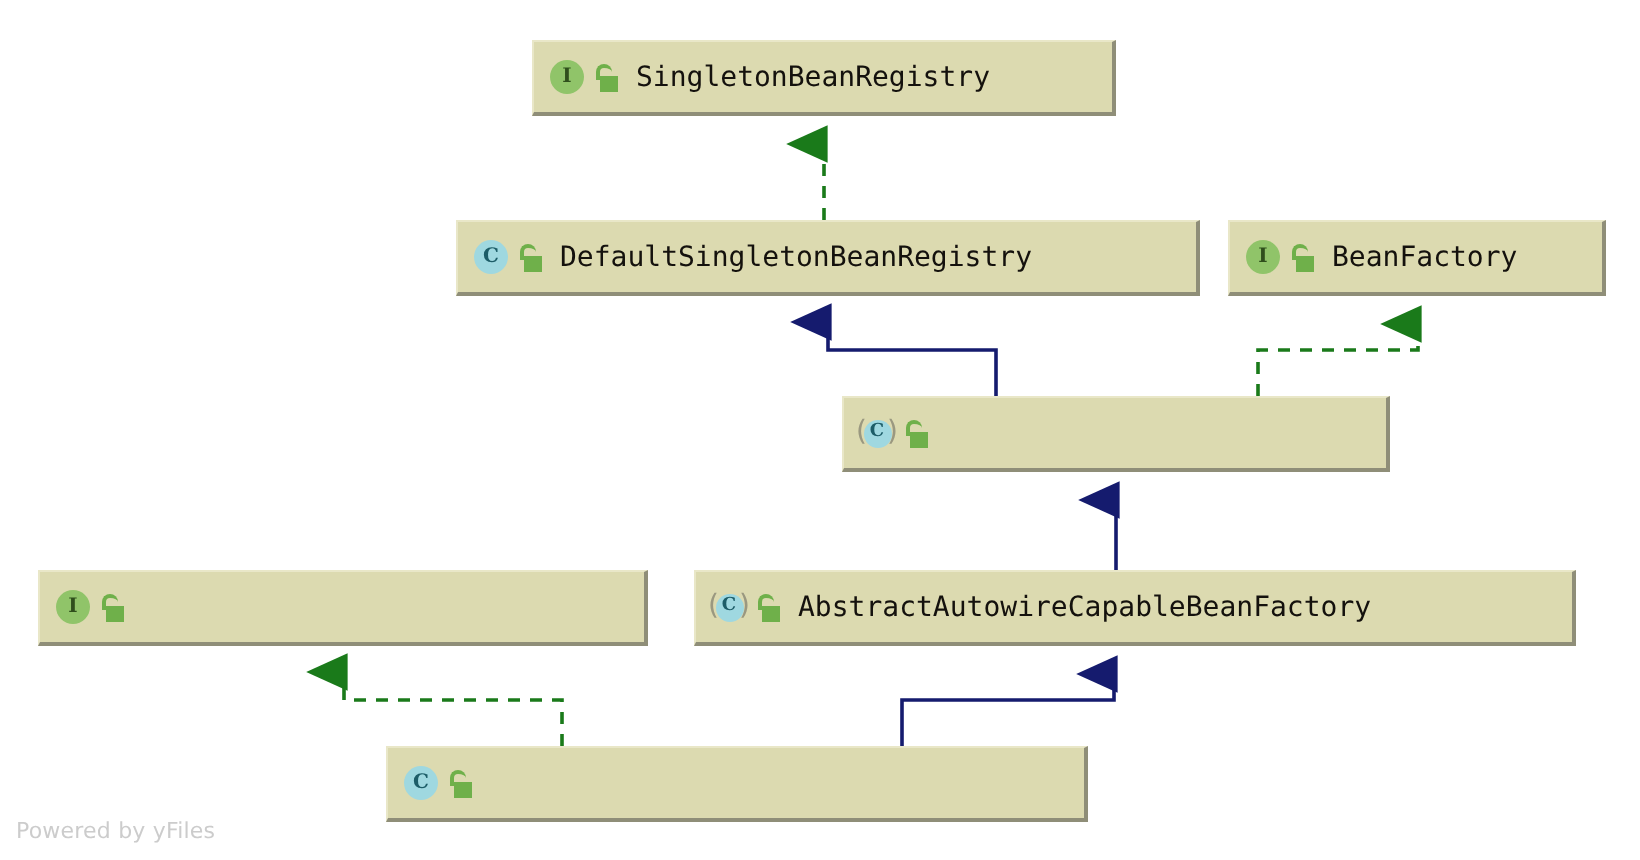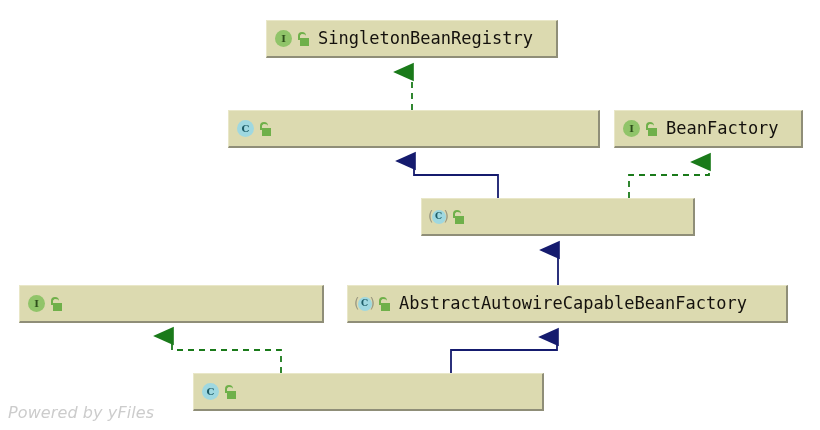--- a/index.html
+++ b/index.html
@@ -109,35 +109,34 @@
     width: 6px;
     height: 6px;
     border: 2px solid #6fb04a;
     border-bottom: none;
     border-right: none;
     border-top-left-radius: 5px;
     border-top-right-radius: 5px;
   }
   .node-label {
     font-family: "DejaVu Sans Mono", monospace;
-    font-size: 17px;
+    font-size: 14px;
     color: #14110d;
     letter-spacing: 0px;
     line-height: 1;
   }
   .watermark {
     position: absolute;
     left: 8px;
     bottom: 8px;
     font-family: "DejaVu Sans", sans-serif;
-    font-size: 16px;
+    font-size: 11px;
     color: #cccccc;
     letter-spacing: 0.1px;
     user-select: none;
-    font-style: italic;
   }
 </style>
 </head>
 <body>
 
 <div id="diagram">
 
   <svg id="edge-layer" width="820" height="430" viewBox="0 0 820 430">
     <defs>
       <marker id="arrow-green" viewBox="0 0 12 12" refX="6" refY="10.5" markerWidth="12" markerHeight="12" orient="auto-start-reverse">
@@ -173,20 +172,21 @@
   </div>
 
   <div class="node" style="left:228px; top:110px; width:372px; height:38px;">
     <span class="node-icon icon-class">
       <span class="icon-circle">C</span>
     </span>
     <span class="lock-icon">
       <span class="lock-shackle"></span>
         <span class="lock-body"></span>
     </span>
+    <span class="node-label">DefaultSingletonBeanRegistry</span>
   </div>
 
   <div class="node" style="left:614px; top:110px; width:189px; height:38px;">
     <span class="node-icon icon-interface">
       <span class="icon-circle">I</span>
     </span>
     <span class="lock-icon">
       <span class="lock-shackle"></span>
         <span class="lock-body"></span>
     </span>

